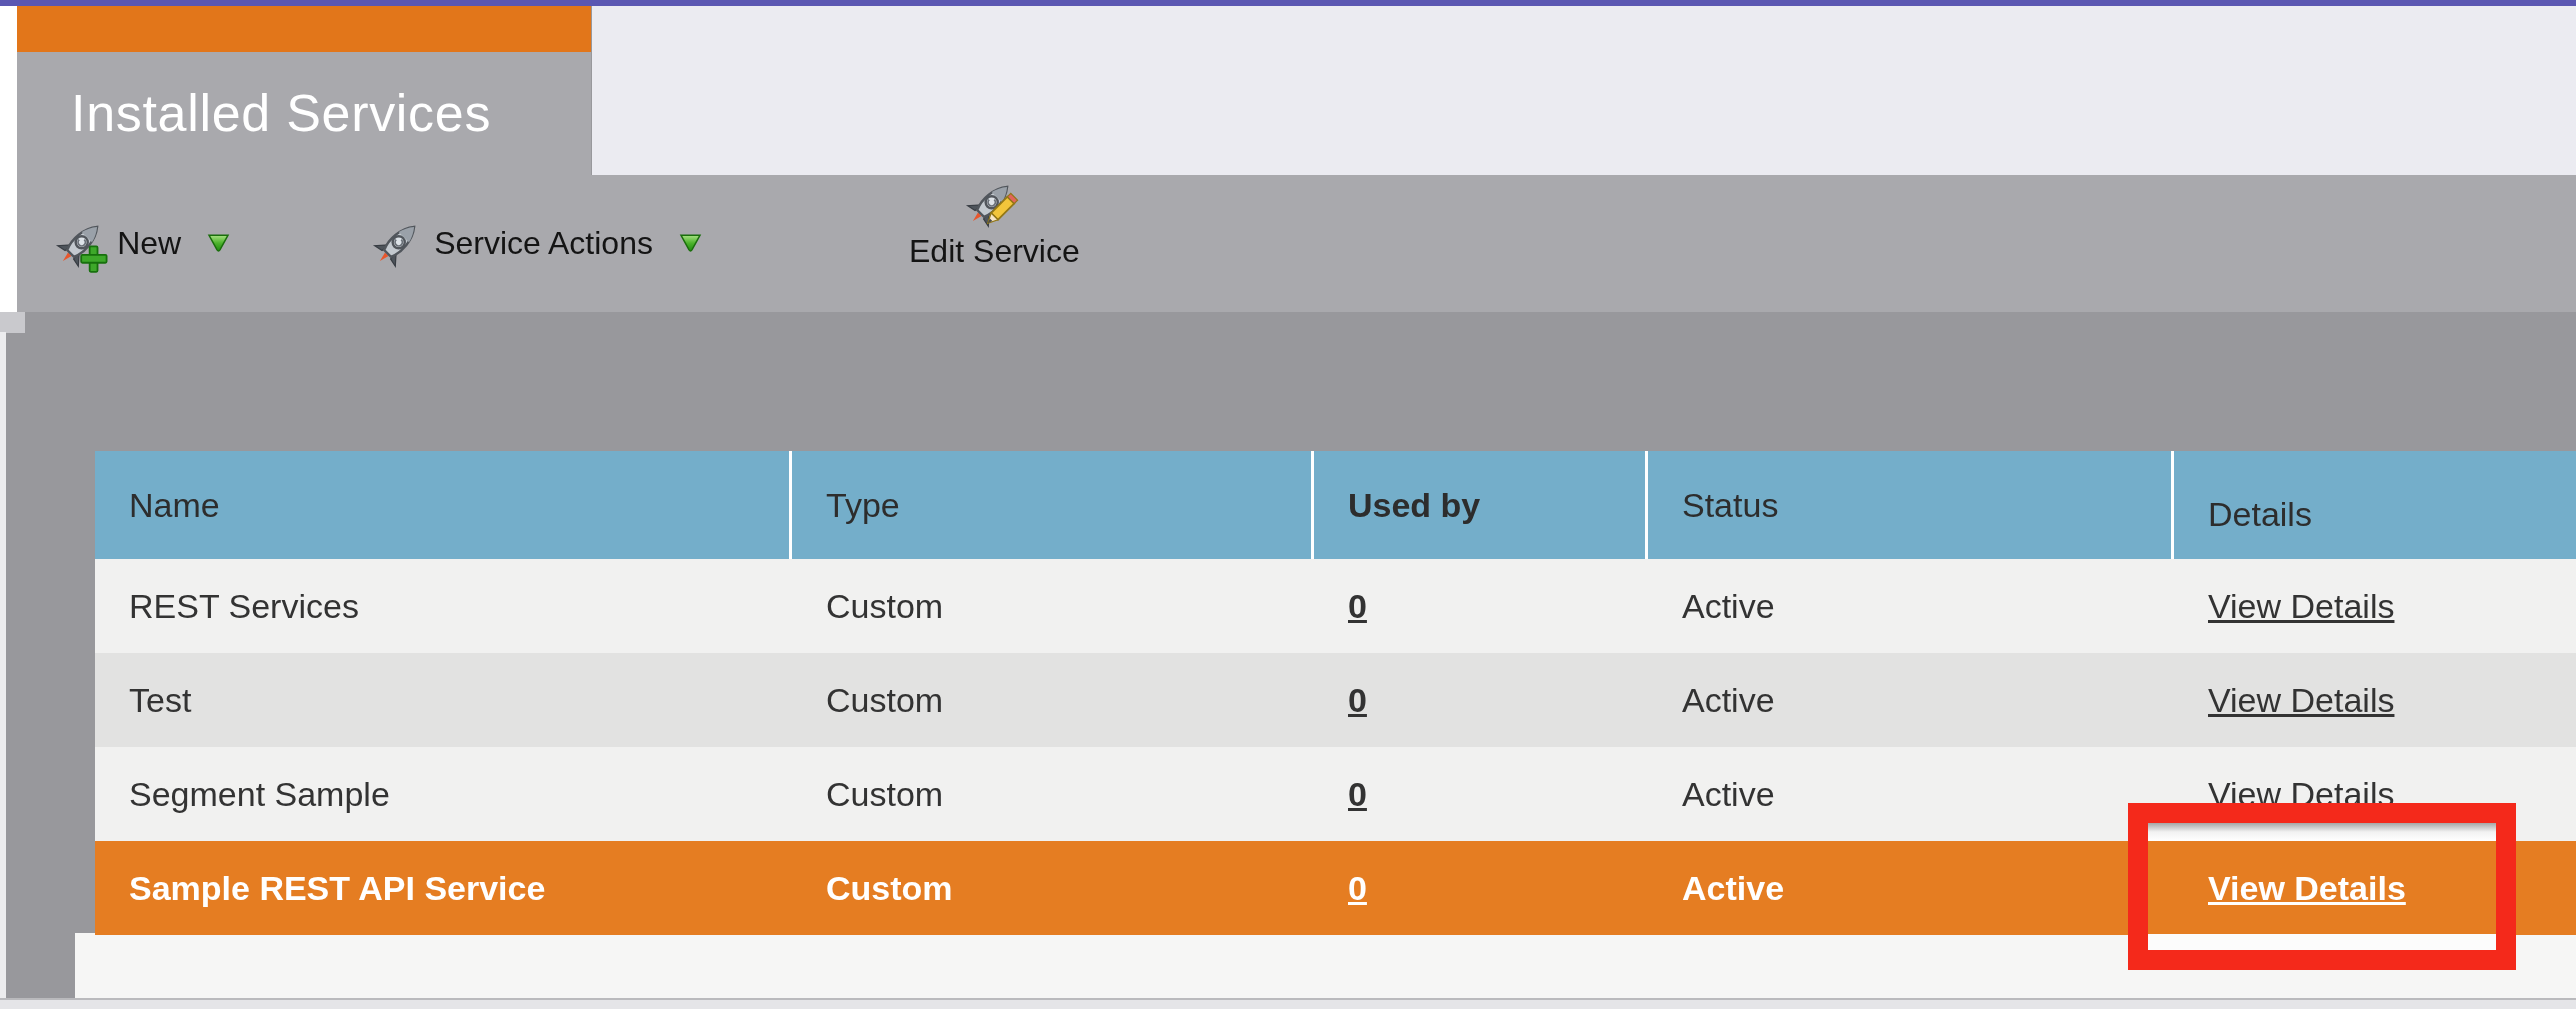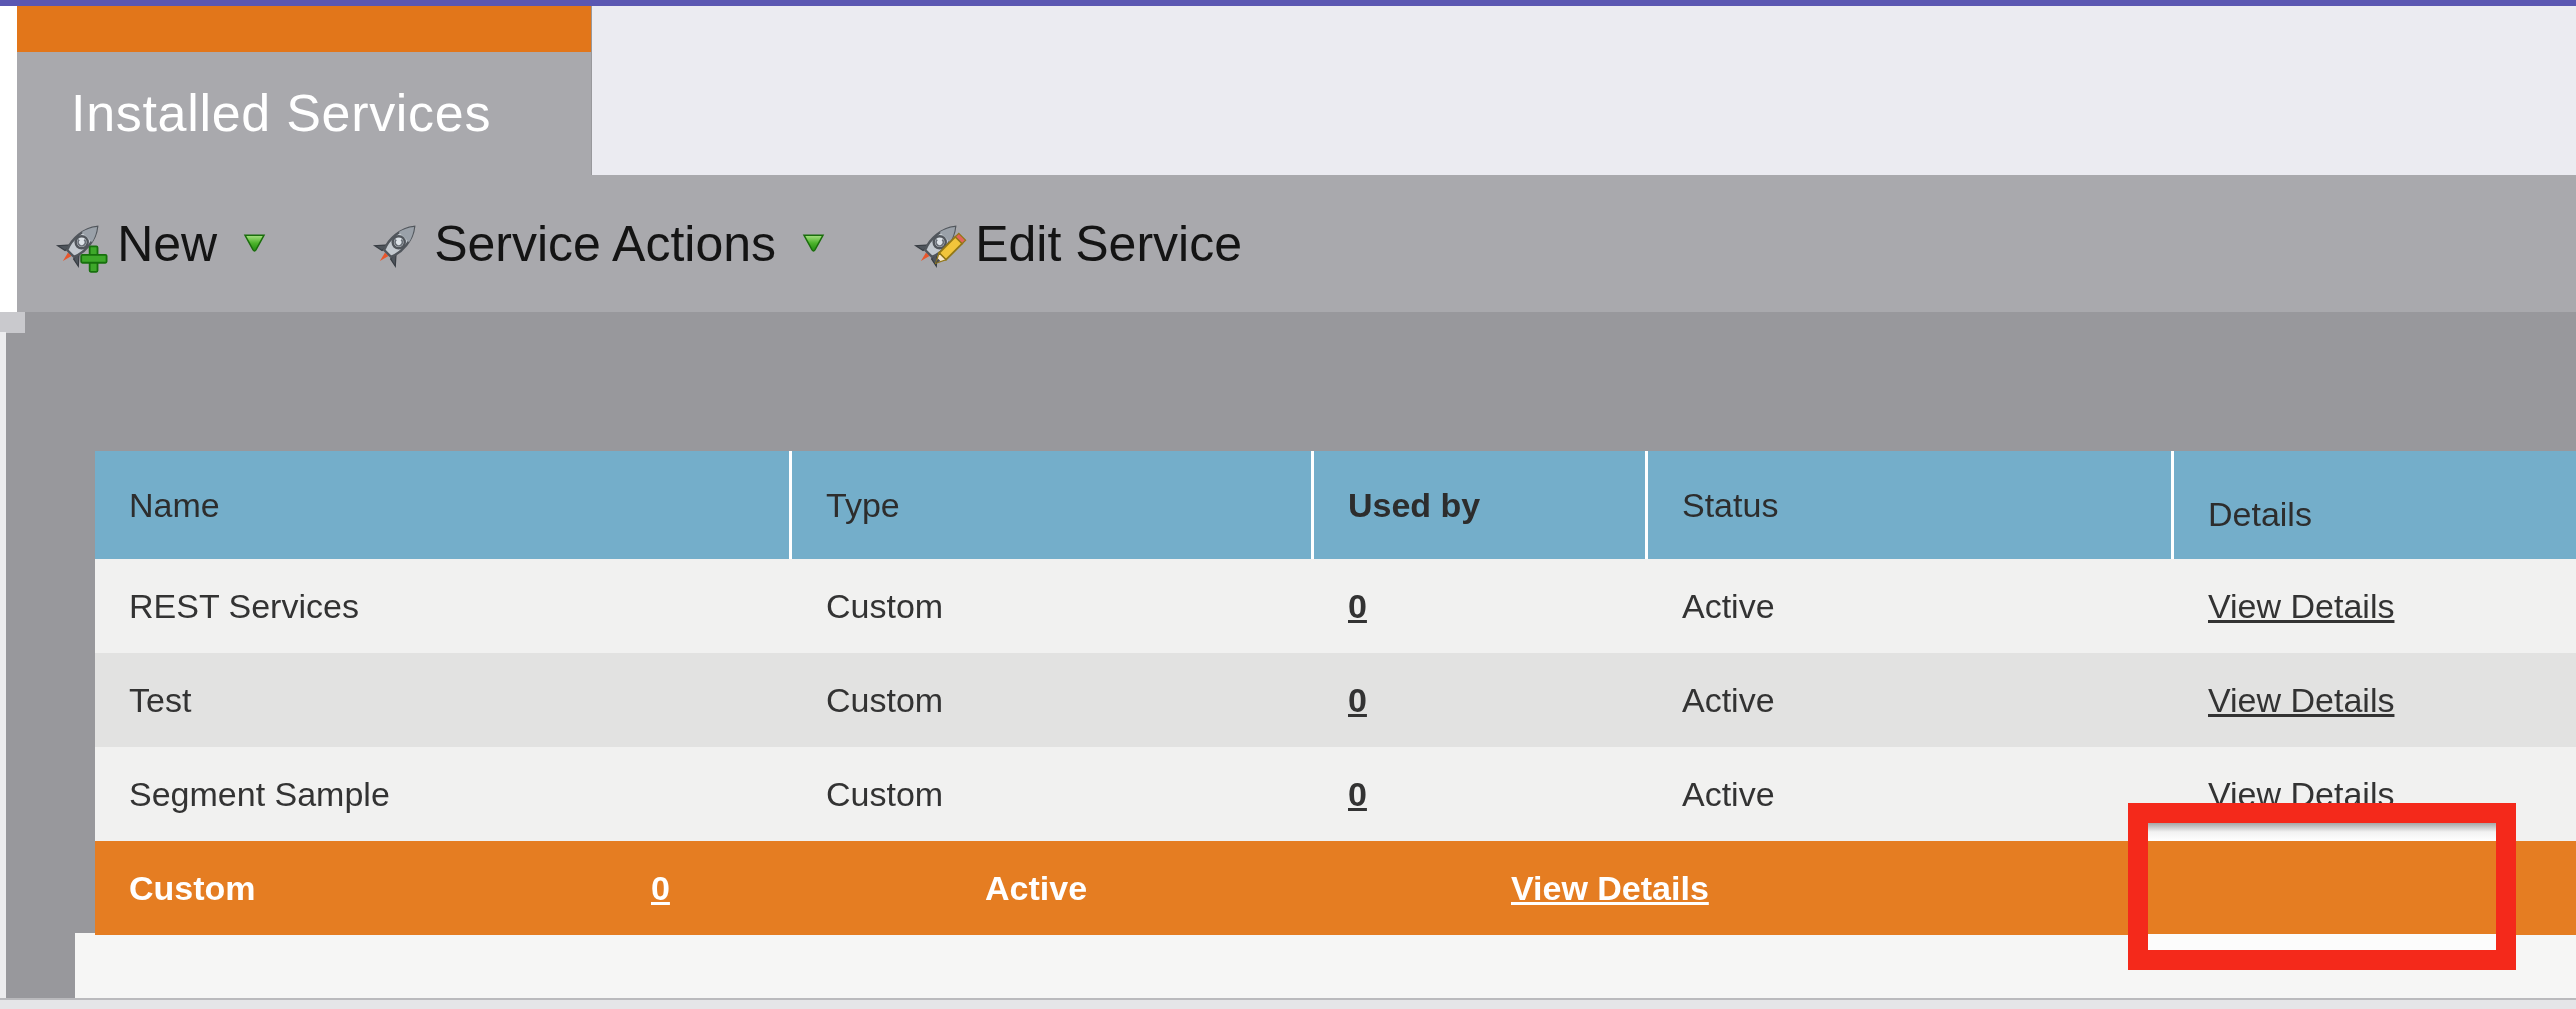--- a/index.html
+++ b/index.html
@@ -16,23 +16,23 @@
   .left-sliver{position:absolute;left:0;top:332px;width:5.5px;height:666px;background:#ececee;}
   .tab{position:absolute;left:17px;top:5.5px;width:574px;height:169px;background:#a9a9ad;
        border-top:46px solid #e2761a;box-sizing:border-box;display:flex;align-items:center;}
   .tab-label{padding-left:54px;font-size:52px;color:#ffffff;letter-spacing:0.7px;white-space:nowrap;}
 
   
   .toolbar{position:absolute;left:17px;top:175px;width:2559px;height:137px;background:#a9a9ad;}
   .tool{position:absolute;top:0;height:137px;display:flex;align-items:center;cursor:default;}
   .tool-new{left:34px;}
   .tool-sa{left:351px;}
-  .tool-edit{left:892px;}
+  .tool-edit{left:892px;flex-direction:column;}
   .tool .icon{width:58px;height:58px;margin-right:8.2px;flex:0 0 auto;}
-  .tool .lbl{font-size:50px;color:#141414;white-space:nowrap;}
+  .tool .lbl{font-size:32px;color:#141414;white-space:nowrap;}
   .tool .dd{margin-left:25px;width:25px;height:20.5px;flex:0 0 auto;}
 
   
   .main-table{position:absolute;left:75px;top:451px;width:2501px;z-index:1;padding-left:20px;}
   .thead{display:flex;height:108px;background:#74aeca;}
   .th{box-sizing:border-box;border-right:3.4px solid #ffffff;display:flex;align-items:center;
       padding-left:34px;font-size:34px;color:#2d2d2d;white-space:nowrap;}
   .th:last-child{border-right:none;margin-top:18px;}
   .c-name{width:697px;}
   .c-type{width:522px;}
@@ -189,20 +189,21 @@
       <div class="td c-used">
           <span class="link">0</span>
         </div>
       <div class="td c-status">Active</div>
       <div class="td c-details">
           <span class="link">View Details</span>
         </div>
     </div>
 
     <div class="trow r-orange">
+      <div class="td c-name">Sample REST API Service</div>
       <div class="td c-type">Custom</div>
       <div class="td c-used">
           <span class="link">0</span>
         </div>
       <div class="td c-status">Active</div>
       <div class="td c-details">
           <span class="link">View Details</span>
         </div>
     </div>
   </div>

